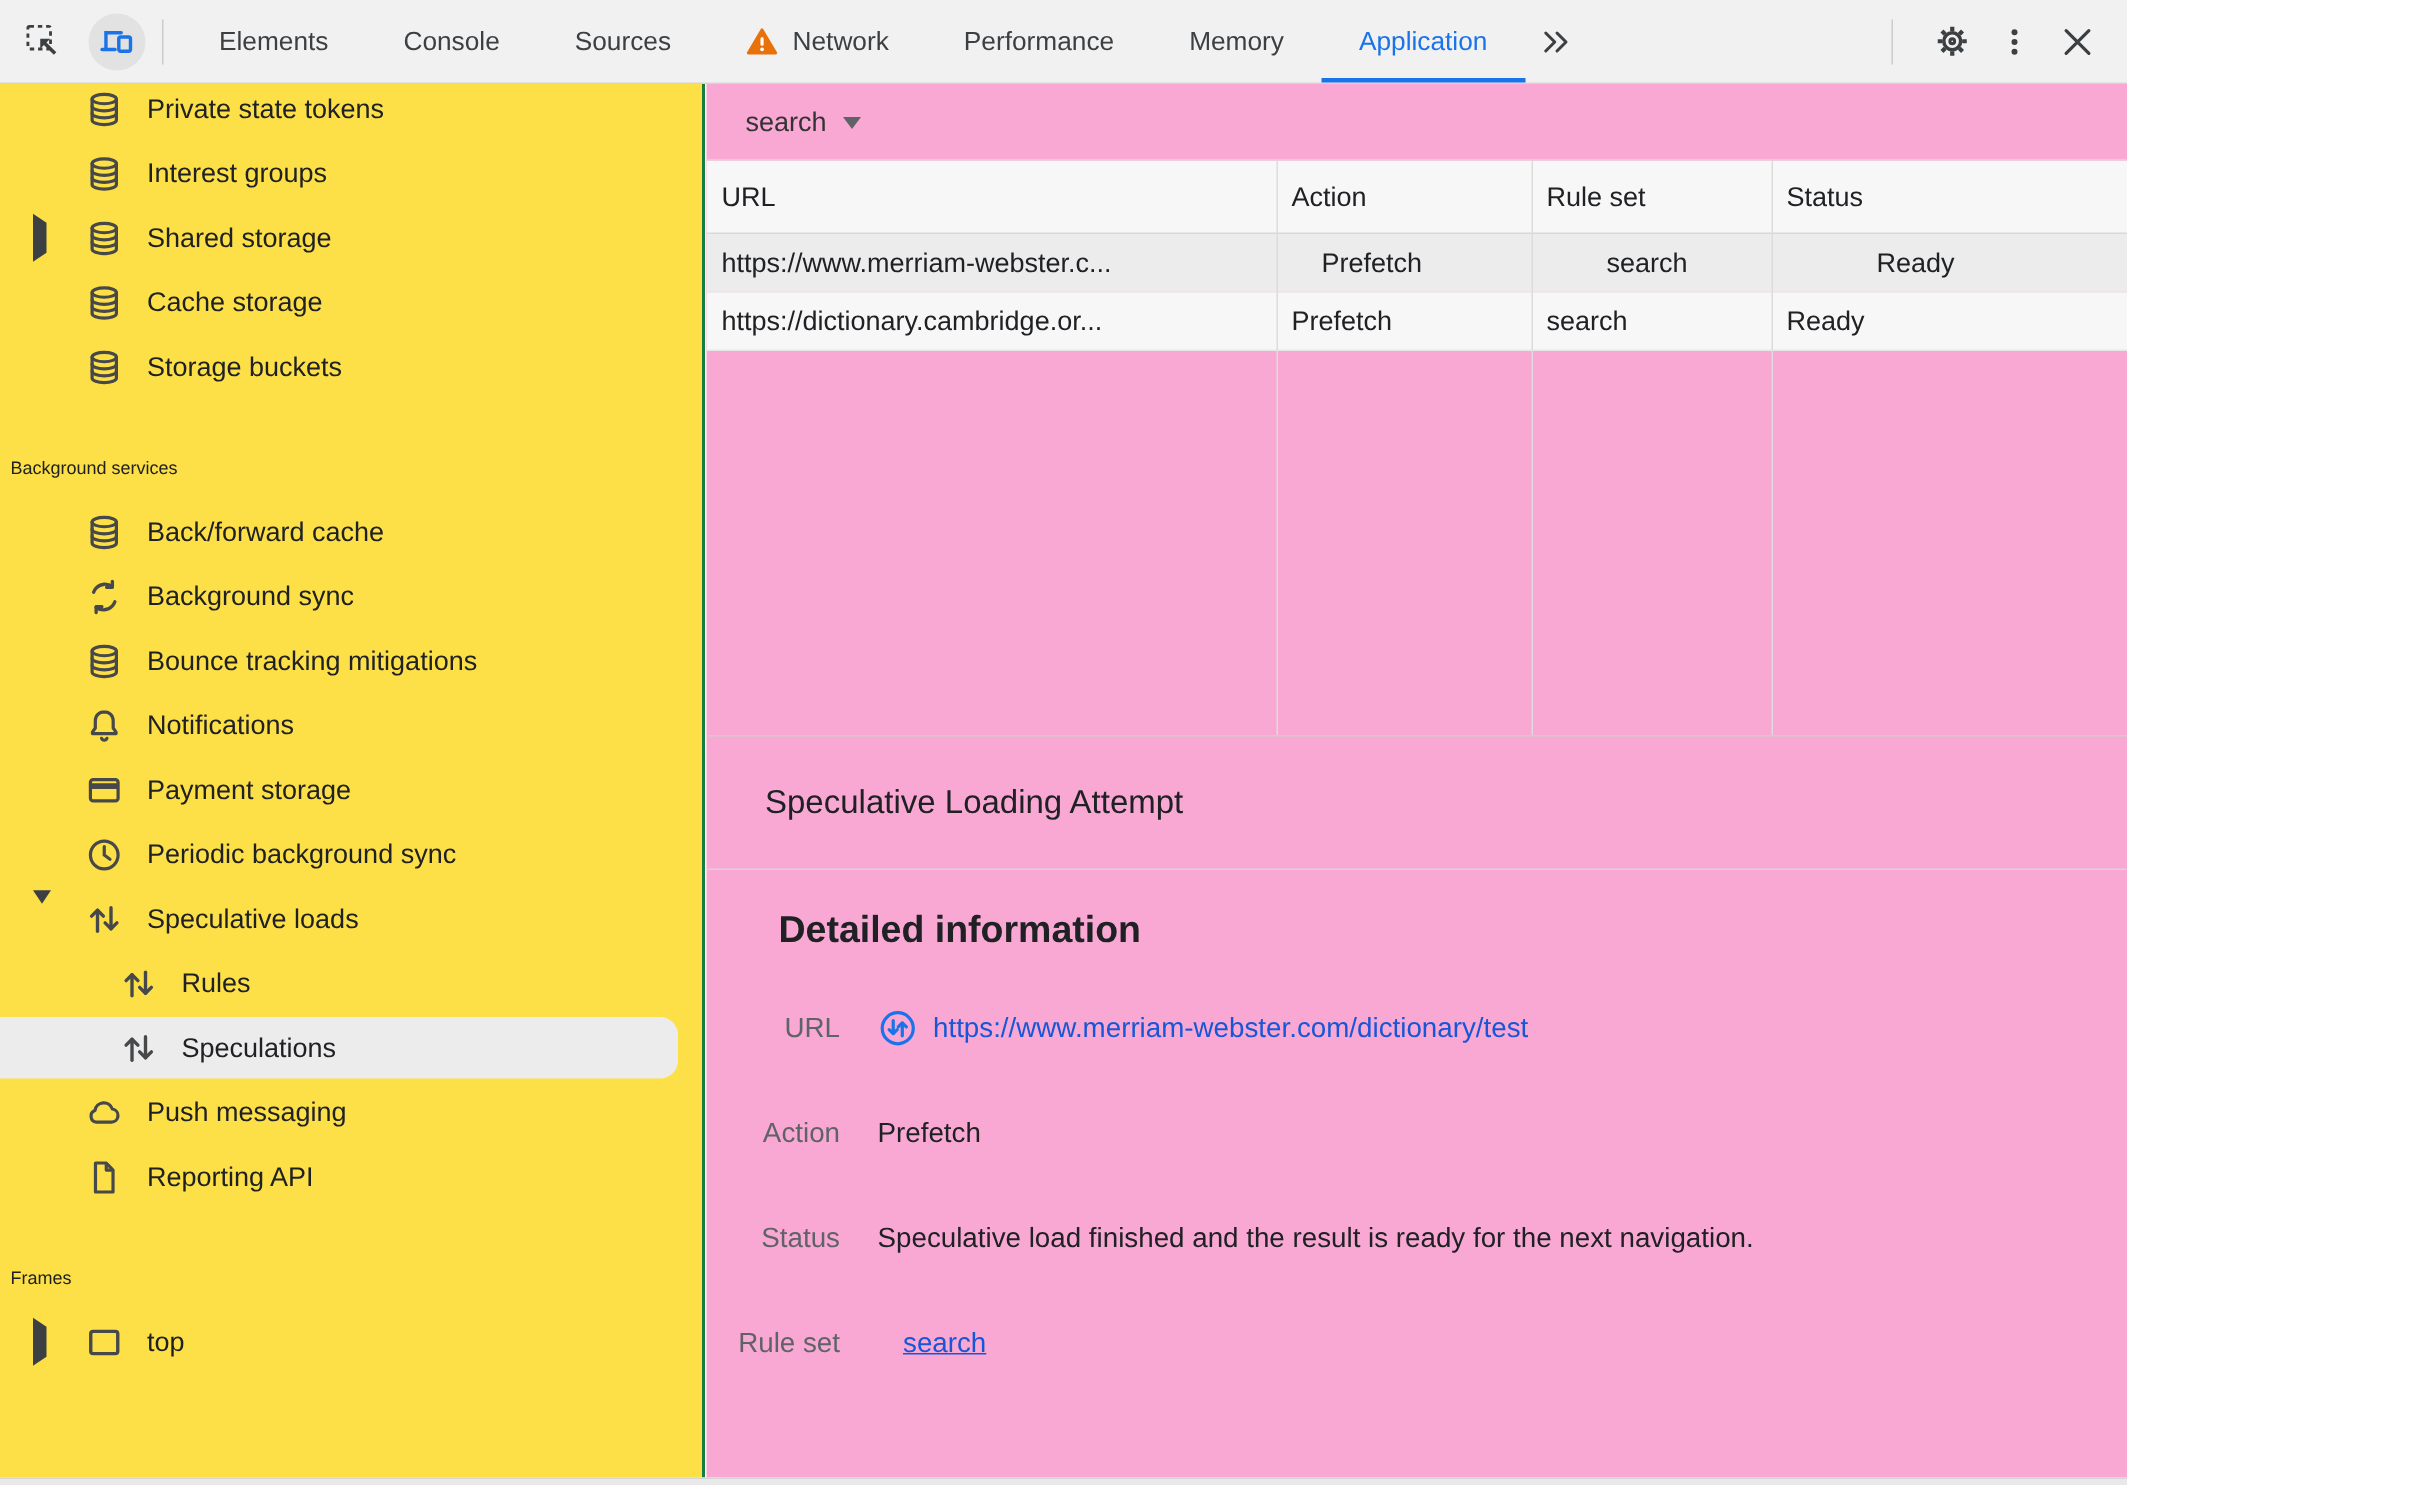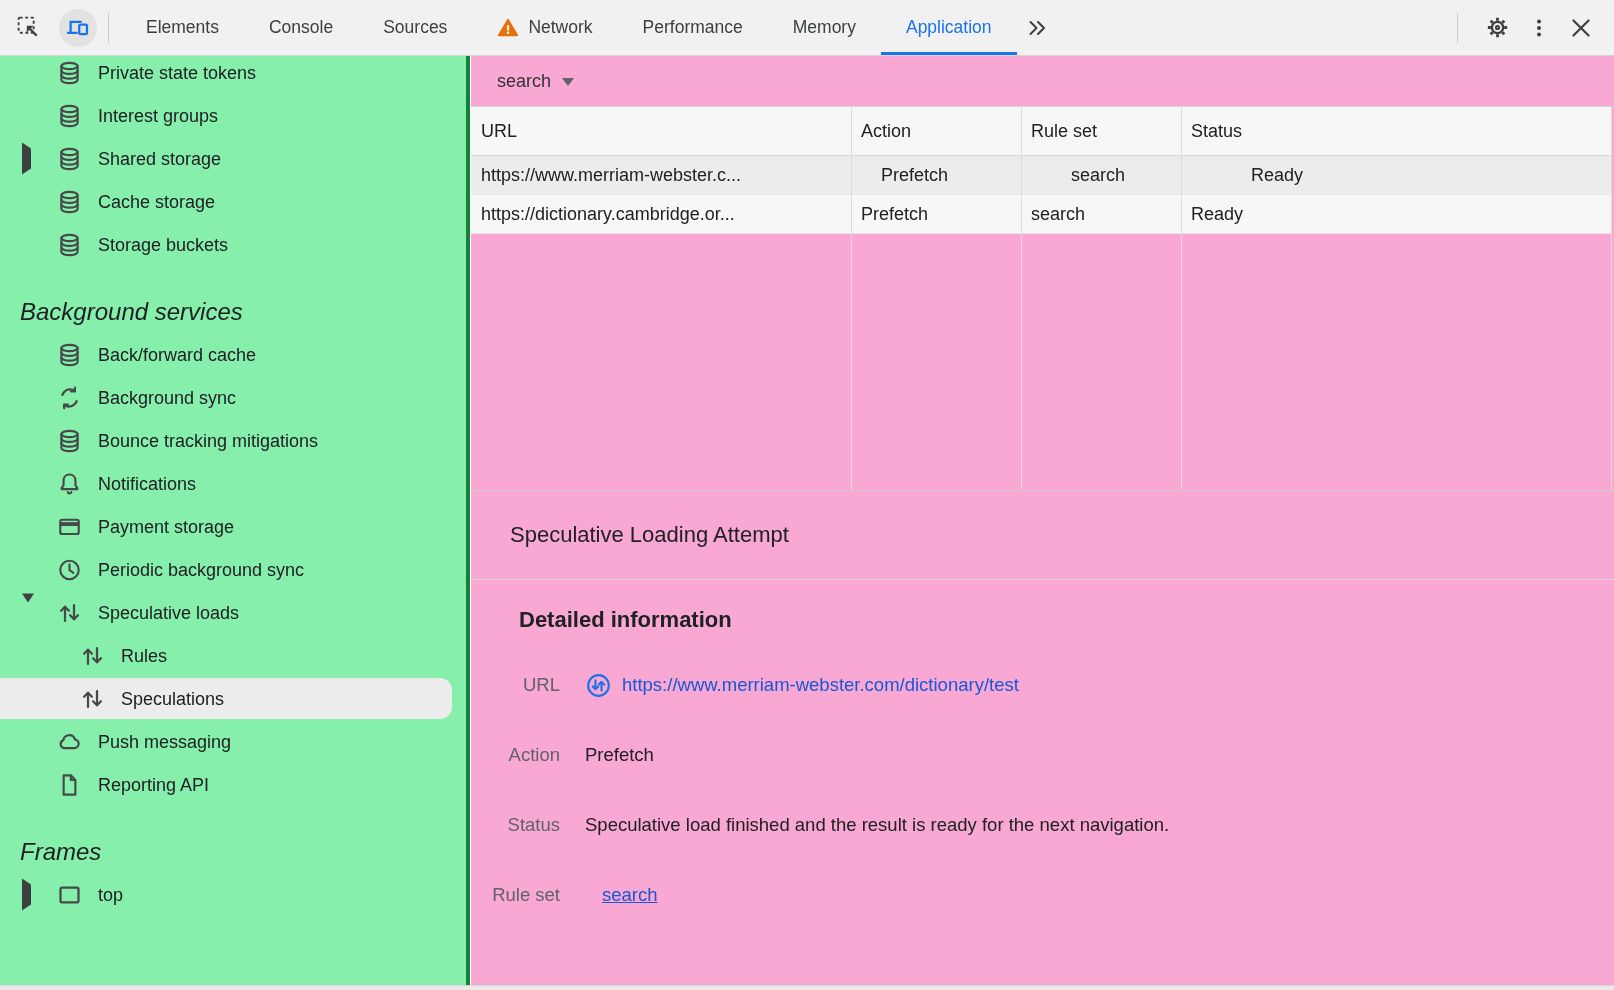--- a/index.html
+++ b/index.html
@@ -1,49 +1,49 @@
 <!DOCTYPE html>
 <html><head>
 <meta charset="utf-8">
 <style>
   html,body { margin:0; padding:0; background:#fff; }
   body { font-family:"Liberation Sans", sans-serif; }
-  .devtools { position:relative; width:1614px; height:990px; background:#fff; overflow:hidden; color:#202124; }
+  .devtools { position:relative; width:1418px; height:990px; background:#fff; overflow:hidden; color:#202124; }
 
   
   .tabbar { position:absolute; top:0; left:0; right:0; height:56px; background:#f1f1f1;
             border-bottom:1px solid #d5d5d5; display:flex; align-items:center; box-sizing:border-box; }
   .icon-btn { display:flex; align-items:center; justify-content:center; flex:none; cursor:pointer; }
   .inspect-btn { width:36px; height:36px; margin-left:10px; }
   .device-btn { width:38px; height:38px; margin-left:13px; border-radius:50%; background:#e2e2e2; }
   .toolbar-sep { width:1px; height:30px; background:#cccccc; margin-left:11px; flex:none; }
   .tabs { display:flex; height:100%; margin-left:12px; }
   .tab { padding:0 25px; height:100%; display:flex; align-items:center; gap:9px;
          font-size:17.5px; color:#3c4043; position:relative; cursor:pointer; white-space:nowrap; }
   .tab.active { color:#1a73e8; }
   .tab.active::after { content:""; position:absolute; left:0; right:0; bottom:0; height:3px; background:#1a73e8; }
   .more-tabs { padding:0 8px; height:100%; display:flex; align-items:center; cursor:pointer; }
   .tabbar-right { margin-left:auto; display:flex; align-items:center; padding-right:16px; }
   .tabbar-right .toolbar-sep { margin:0 14px 0 0; }
   .tabbar-right .icon-btn { width:34px; height:34px; margin-left:8px; }
 
   
-  .sidebar { position:absolute; top:56px; left:0; width:470px; bottom:5px; background:#86efac;
-             border-right:4px solid #15803d; overflow:hidden; box-sizing:border-box; }
+  .sidebar { position:absolute; top:56px; left:0; width:470px; bottom:5px; background:#fde047;
+             border-right:2px solid #15803d; overflow:hidden; box-sizing:border-box; }
   .side-list { margin-top:-5px; }
   .side-row { height:43px; position:relative; font-size:18px; color:#202124; cursor:pointer; }
   .side-row .expander { position:absolute; left:22px; top:50%; transform:translateY(-50%); }
   .side-row .ic { position:absolute; left:56px; top:50%; transform:translateY(-50%); }
   .side-row .lbl { position:absolute; left:98px; top:50%; transform:translateY(-50%); white-space:nowrap; z-index:1; }
   .side-row.nested .ic { left:79px; }
   .side-row.nested .lbl { left:121px; }
   .side-row.selected::before { content:""; position:absolute; left:0; top:1px; bottom:1px; width:452px;
                                background:#ececec; border-radius:0 12px 12px 0; }
-  .side-header { height:43px; display:flex; align-items:center; padding-left:20px; font-size:24px;
-                 color:#202124; margin-top:24px; white-space:nowrap;font-style:italic; }
+  .side-header { height:43px; display:flex; align-items:center; padding-left:7px; font-size:12px;
+                 color:#202124; margin-top:24px; white-space:nowrap; }
   .tri-right { width:0; height:0; border-left:9px solid #3c4043; border-top:6px solid transparent; border-bottom:6px solid transparent; }
   .tri-down  { width:0; height:0; border-top:9px solid #3c4043; border-left:6px solid transparent; border-right:6px solid transparent; }
 
   
   .main { position:absolute; top:56px; left:471px; right:0; bottom:5px; background:#f9a8d4; }
   .view-toolbar { height:51px; display:flex; align-items:center; padding-left:26px;
                   border-bottom:1px solid #d5d5d5; box-sizing:border-box; }
   .filter-btn { display:flex; align-items:center; gap:11px; font-size:18px; color:#333; cursor:pointer; }
   .dd-arrow { width:0; height:0; border-top:8px solid #5f6368; border-left:6px solid transparent; border-right:6px solid transparent; margin-top:2px; }
 
@@ -55,21 +55,21 @@
   .dg-row.selected { background:#ececec;gap:20px; }
   .dg-row.striped  { background:#f7f7f7; }
   .dg-cell { padding:0 10px; display:flex; align-items:center; font-size:18px; color:#202124;
              overflow:hidden; white-space:nowrap; }
   .dg-header .dg-cell { color:#202124; }
 
   .attempt-title-bar { height:89px; display:flex; align-items:center; padding-left:39px;
                        border-bottom:1px solid #d5d5d5; box-sizing:border-box;text-align:right; }
   .attempt-title { font-size:22px; color:#202124; }
   .attempt-body { padding-top:22px; }
-  .details-heading { margin-left:48px; font-size:22px; font-weight:bold; color:#202124;
+  .details-heading { margin-left:48px; font-size:25px; font-weight:bold; color:#202124;
                      height:36px; display:flex; align-items:center; }
   .detail-rows { margin-top:12px; }
   .detail-row { display:flex; align-items:center; height:70px; font-size:18.5px; }
   .detail-label { width:89px; flex:none; text-align:right; color:#5f6368; }
   .detail-value { margin-left:25px; color:#202124; display:flex; align-items:center; gap:10px; white-space:nowrap; }
   .link { color:#1757d6; text-decoration:none; cursor:pointer; }
   .rule-link { margin-left:17px; text-decoration:underline; }
 
   .bottom-strip { position:absolute; bottom:0; left:0; right:0; height:5px; background:#e9e9e9;
                   border-top:1px solid #d5d5d5; box-sizing:border-box; }

